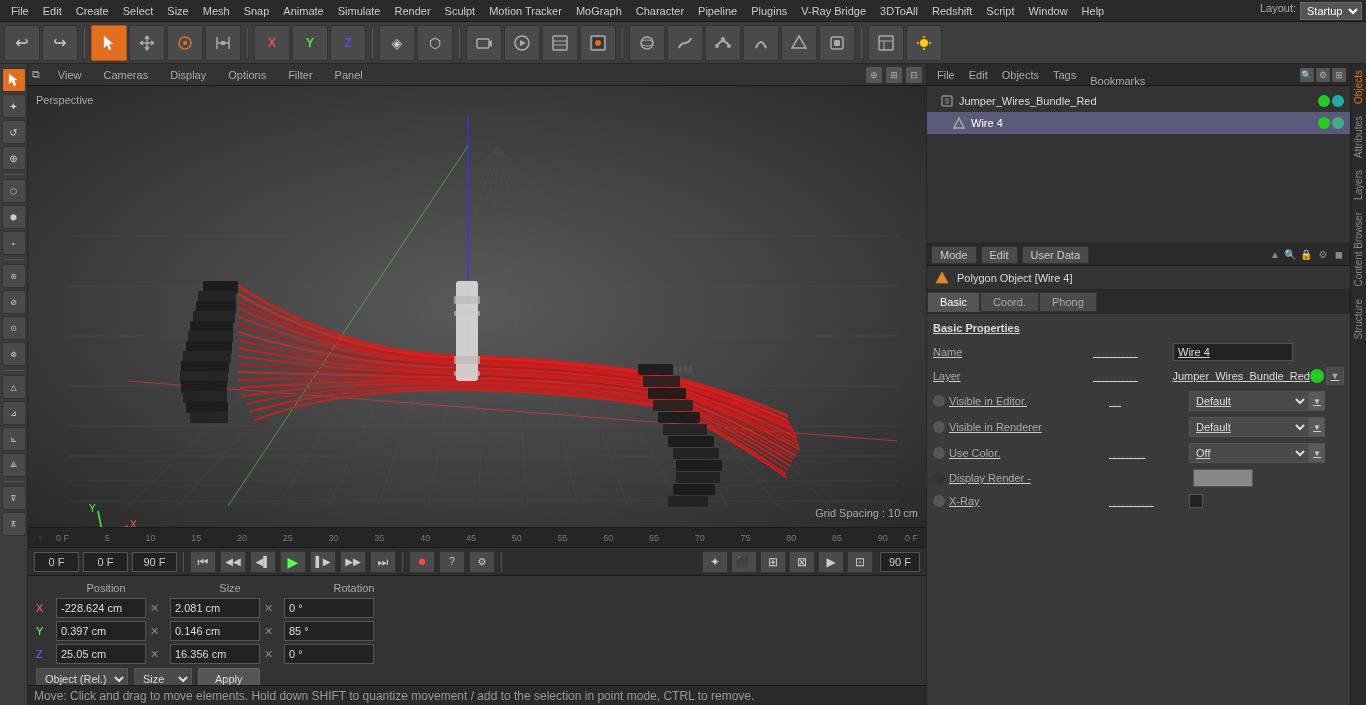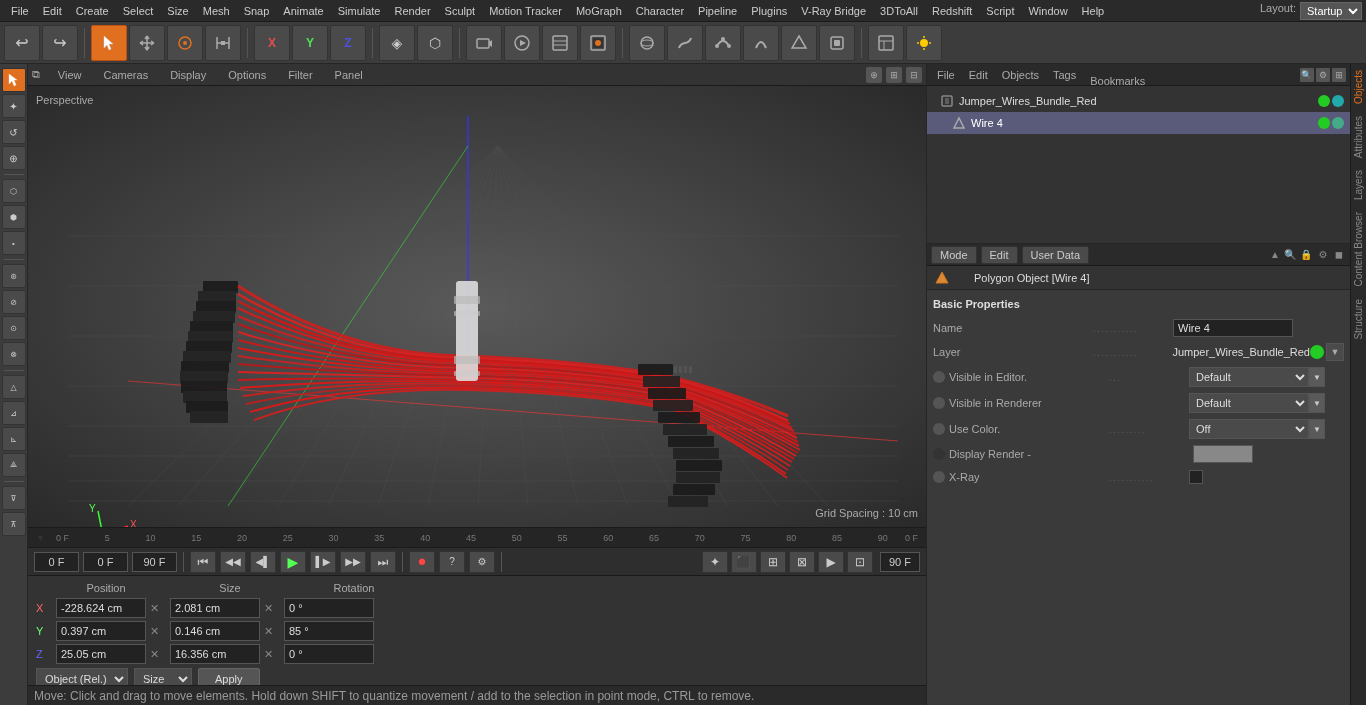--- a/index.html
+++ b/index.html
@@ -576,31 +576,36 @@
           <button class="mode-btn">User Data</button>
           <div style="margin-left:auto;display:flex;gap:2px;">
             <div style="width:14px;height:14px;display:flex;align-items:center;justify-content:center;font-size:10px;color:#888;cursor:pointer;">▲</div>
             <div style="width:14px;height:14px;display:flex;align-items:center;justify-content:center;font-size:10px;color:#888;cursor:pointer;">🔍</div>
             <div style="width:14px;height:14px;display:flex;align-items:center;justify-content:center;font-size:10px;color:#888;cursor:pointer;">🔒</div>
             <div style="width:14px;height:14px;display:flex;align-items:center;justify-content:center;font-size:10px;color:#888;cursor:pointer;">⚙</div>
             <div style="width:14px;height:14px;display:flex;align-items:center;justify-content:center;font-size:10px;color:#888;cursor:pointer;">◼</div>
           </div>
         </div>
 
-        <div style="display:flex;align-items:center;background:#333;height:24px;padding:0 6px;gap:23px;border-bottom:1px solid #252525;">
+        <div style="display:flex;align-items:center;background:#333;height:24px;padding:0 6px;gap:6px;border-bottom:1px solid #252525;">
           <div style="width:18px;height:18px;display:flex;align-items:center;justify-content:center;">
             <svg width="16" height="16">
                 <polygon points="8,2 14,13 2,13" fill="#dd8833" stroke="#cc7722" stroke-width="1"></polygon>
               </svg>
           </div>
           <span style="color:#ddd;font-size:11px;">Polygon Object [Wire 4]</span>
         </div>
 
-
-        <div style="flex:1;overflow-y:auto;padding:4px;">
+        <div style="display:flex;background:#2a2a2a;height:24px;align-items:center;">
+          <div class="tab-btn active">Basic</div>
+          <div class="tab-btn">Coord.</div>
+          <div class="tab-btn">Phong</div>
+        </div>
+
+        <div style="flex:1;overflow-y:auto;padding:4px;text-decoration:underline;">
           <div class="props-section-title">Basic Properties</div>
 
           <div class="prop-row">
             <span class="prop-label">Name</span>
             <span class="prop-dots">...........</span>
             <input type="text" class="prop-input" value="Wire 4" style="">
           </div>
 
           <div class="prop-row">
             <span class="prop-label">Layer</span>

